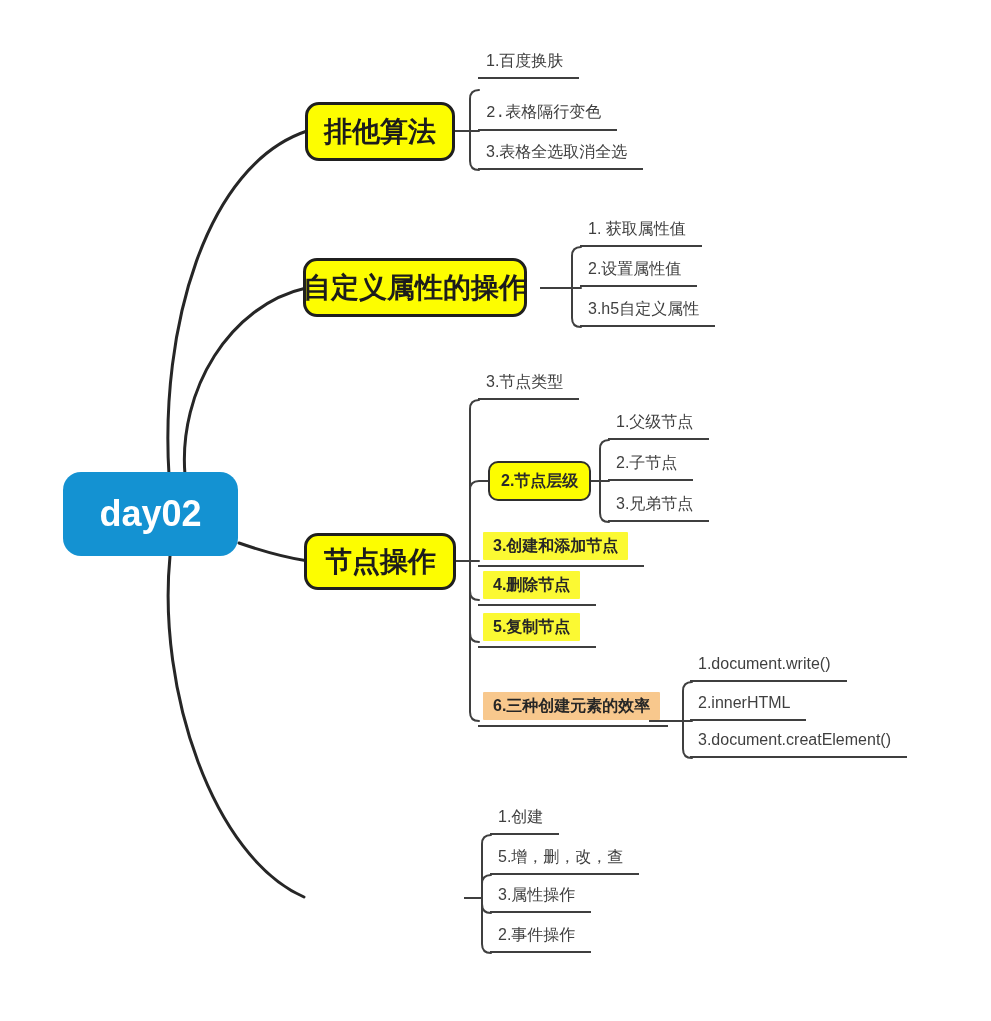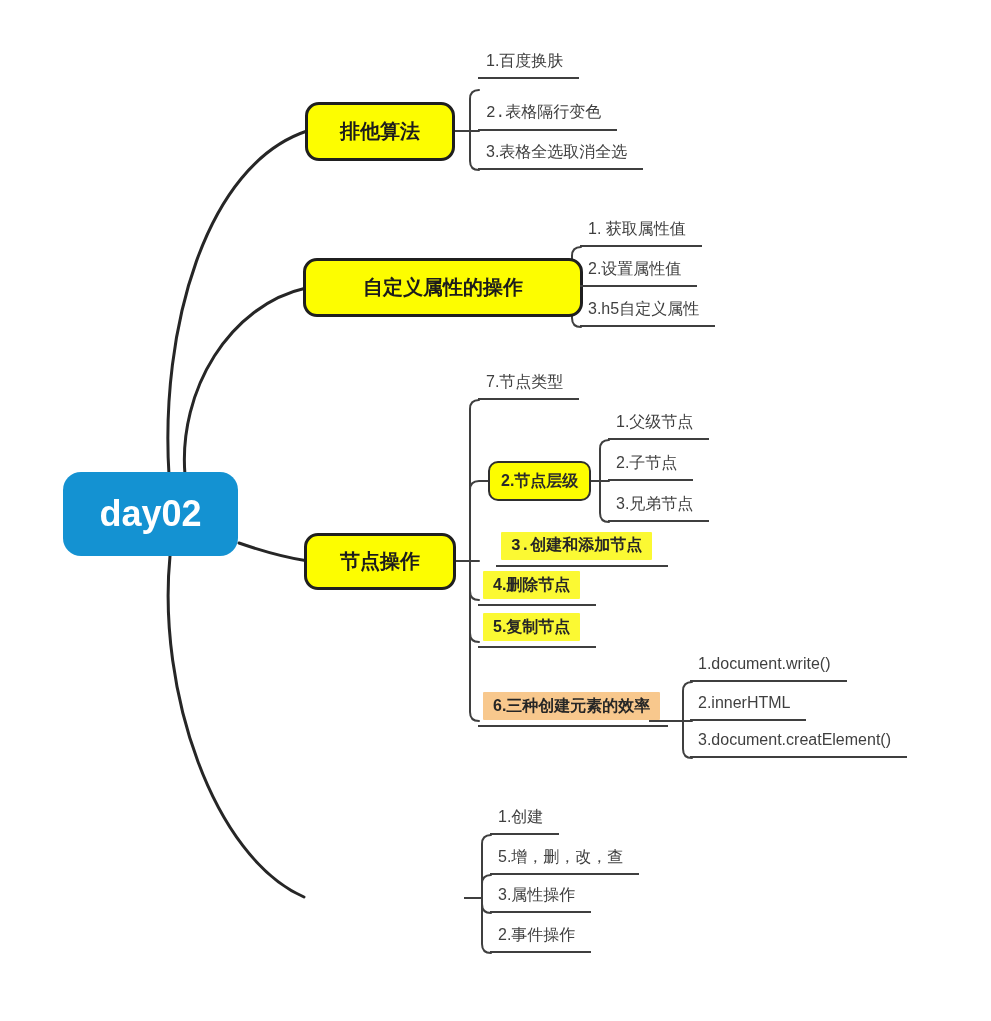--- a/index.html
+++ b/index.html
@@ -10,21 +10,21 @@
   svg.connectors{position:absolute;left:0;top:0;z-index:1;}
   .node{position:absolute;z-index:2;box-sizing:border-box;}
   .root{
     left:63px;top:472px;width:175px;height:84px;background:#1492d2;border-radius:18px;
     display:flex;align-items:center;justify-content:center;
     color:#ffffff;font-size:36px;font-weight:bold;cursor:default;
   }
   .topic{
     background:#fdfd00;border:3px solid #1f1f1f;border-radius:14px;
     display:flex;align-items:center;justify-content:center;
-    color:#1c1c1c;font-size:20px;font-weight:bold;white-space:nowrap;
+    color:#1c1c1c;font-size:28px;font-weight:bold;white-space:nowrap;
   }
   .subbox{
     background:#fdfd00;border:2px solid #2f2f2f;border-radius:10px;
     display:flex;align-items:center;justify-content:center;padding:0 11px;
     height:40px;color:#2b2b2b;font-size:16px;font-weight:bold;white-space:nowrap;
   }
   .leaf{
     border-bottom:2px solid #3f3f3f;padding:0 16px 5px 8px;
     font-size:16px;line-height:22px;color:#3f3f3f;white-space:nowrap;width:max-content;
   }
@@ -73,52 +73,52 @@
       <path d="M465 898 H482 V844 Q482 835 491 835"></path>
       <path d="M465 898 H482 V884 Q482 875 491 875"></path>
       <path d="M465 898 H482 V904 Q482 913 491 913"></path>
       <path d="M465 898 H482 V944 Q482 953 491 953"></path>
     </g>
   </svg>
 
   <div class="node root">day02</div>
 
   <div class="node topic" style="left:305px;top:102px;width:150px;height:59px;">排他算法</div>
-  <div class="node topic" style="left:303px;top:258px;width:280px;height:59px;">自定义属性的操作</div>
+  <div class="node topic" style="left:303px;top:258px;width:224px;height:59px;">自定义属性的操作</div>
   <div class="node topic" style="left:304px;top:533px;width:152px;height:57px;">节点操作</div>
 
   <div class="node leaf" style="left:478px;top:50px;">
     <span class="txt">1.百度换肤</span></div>
   <div class="node leaf" style="left:478px;top:102px;font-family:Liberation Mono, monospace;">
     <span class="txt">2.表格隔行变色</span></div>
   <div class="node leaf" style="left:478px;top:141px;">
     <span class="txt">3.表格全选取消全选</span></div>
 
   <div class="node leaf" style="left:580px;top:218px;">
     <span class="txt">1. 获取属性值</span></div>
   <div class="node leaf" style="left:580px;top:258px;">
     <span class="txt">2.设置属性值</span></div>
   <div class="node leaf" style="left:580px;top:298px;">
     <span class="txt">3.h5自定义属性</span></div>
 
   <div class="node leaf" style="left:478px;top:371px;">
-    <span class="txt">7.节点类型</span></div>
+    <span class="txt">3.节点类型</span></div>
 
   <div class="node subbox" style="left:488px;top:461px;">
     <span class="txt">2.节点层级</span>
     </div>
 
   <div class="node leaf" style="left:608px;top:411px;">
     <span class="txt">1.父级节点</span></div>
   <div class="node leaf" style="left:608px;top:452px;">
     <span class="txt">2.子节点</span></div>
   <div class="node leaf" style="left:608px;top:493px;">
     <span class="txt">3.兄弟节点</span></div>
 
-  <div class="node leaf" style="left:496px;top:532px;padding-left:5px;font-family:Liberation Mono, monospace;">
+  <div class="node leaf" style="left:478px;top:532px;padding-left:5px;">
     <span class="txt hl hl-y">3.创建和添加节点</span></div>
   <div class="node leaf" style="left:478px;top:571px;padding-left:5px;">
     <span class="txt hl hl-y">4.删除节点</span></div>
   <div class="node leaf" style="left:478px;top:613px;padding-left:5px;text-align:right;">
     <span class="txt hl hl-y">5.复制节点</span></div>
   <div class="node leaf" style="left:478px;top:692px;padding-left:5px;padding-right:8px;">
     <span class="txt hl hl-o">6.三种创建元素的效率</span></div>
 
   <div class="node leaf" style="left:690px;top:653px;">
     <span class="txt">1.document.write()</span></div>

